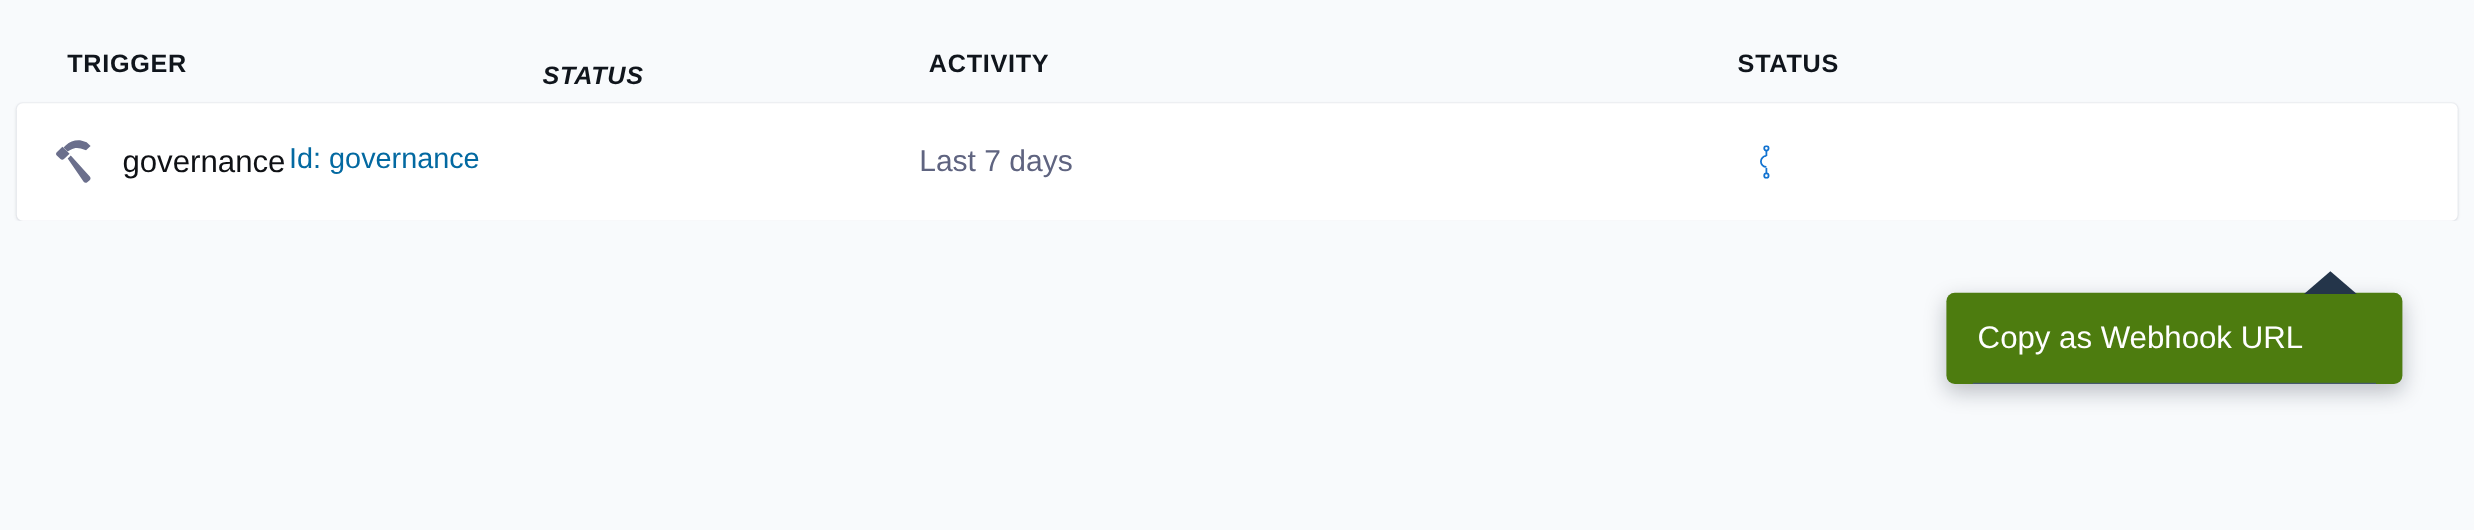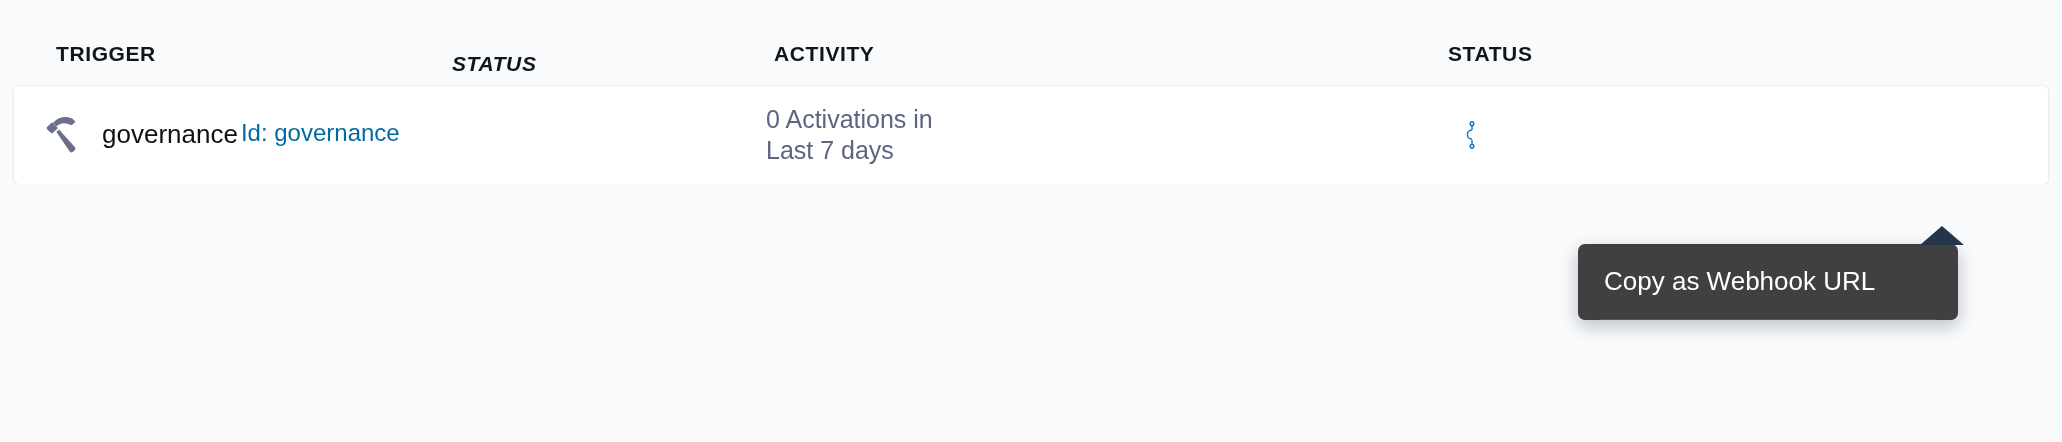--- a/index.html
+++ b/index.html
@@ -128,24 +128,24 @@
     left: 0;
     top: 184px;
     width: 2062px;
     height: 258px;
     background: #f8fafc;
   }
 
   
   .popup {
     position: absolute;
-    left: 1578px;
+    left: 1622px;
     top: 244px;
     width: 380px;
-    background: #404040;
+    background: #4d7c0f;
     border-radius: 7px;
     box-shadow: 0 6px 18px rgba(10,20,35,0.25);
     z-index: 20;
   }
   .popup-arrow {
     position: absolute;
     left: 1920px;
     top: 226px;
     width: 0;
     height: 0;
@@ -190,21 +190,20 @@
       </svg>
     </span>
     <span class="trigger-text">
       <span class="trigger-name">governance</span>
       <span class="trigger-id">Id: governance</span>
     </span>
   </div>
 
 
   <div class="cell-activity">
-    <div>0 Activations in</div>
     <div>Last 7 days</div>
   </div>
 
   <div class="cell-webhook">
     <svg viewBox="0 0 24 30" width="22" height="28" aria-hidden="true">
       <g fill="none" stroke="#1273d1" stroke-width="1.6">
         <circle cx="12" cy="2.6" r="2.0"></circle>
         <circle cx="12" cy="27.4" r="2.0"></circle>
         <line x1="12" y1="4.6" x2="12" y2="9.5"></line>
         <line x1="12" y1="20.5" x2="12" y2="25.4"></line>

